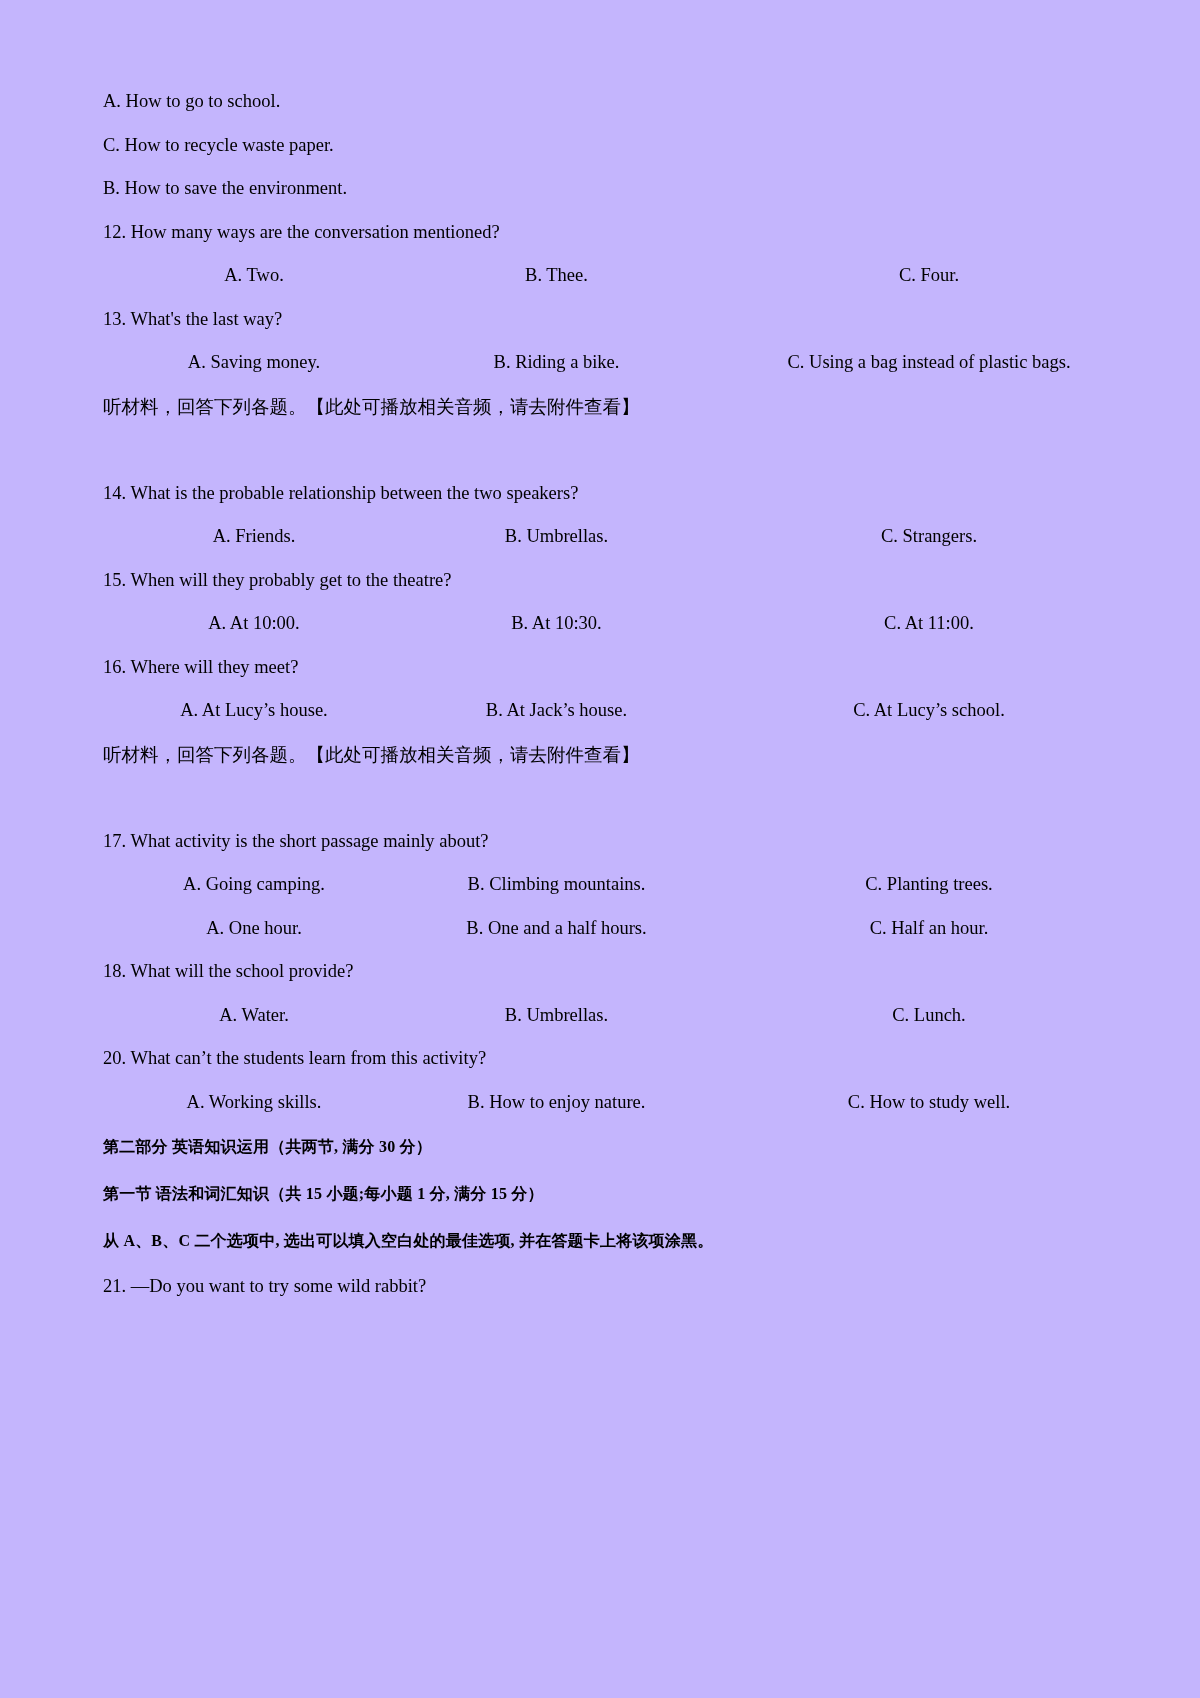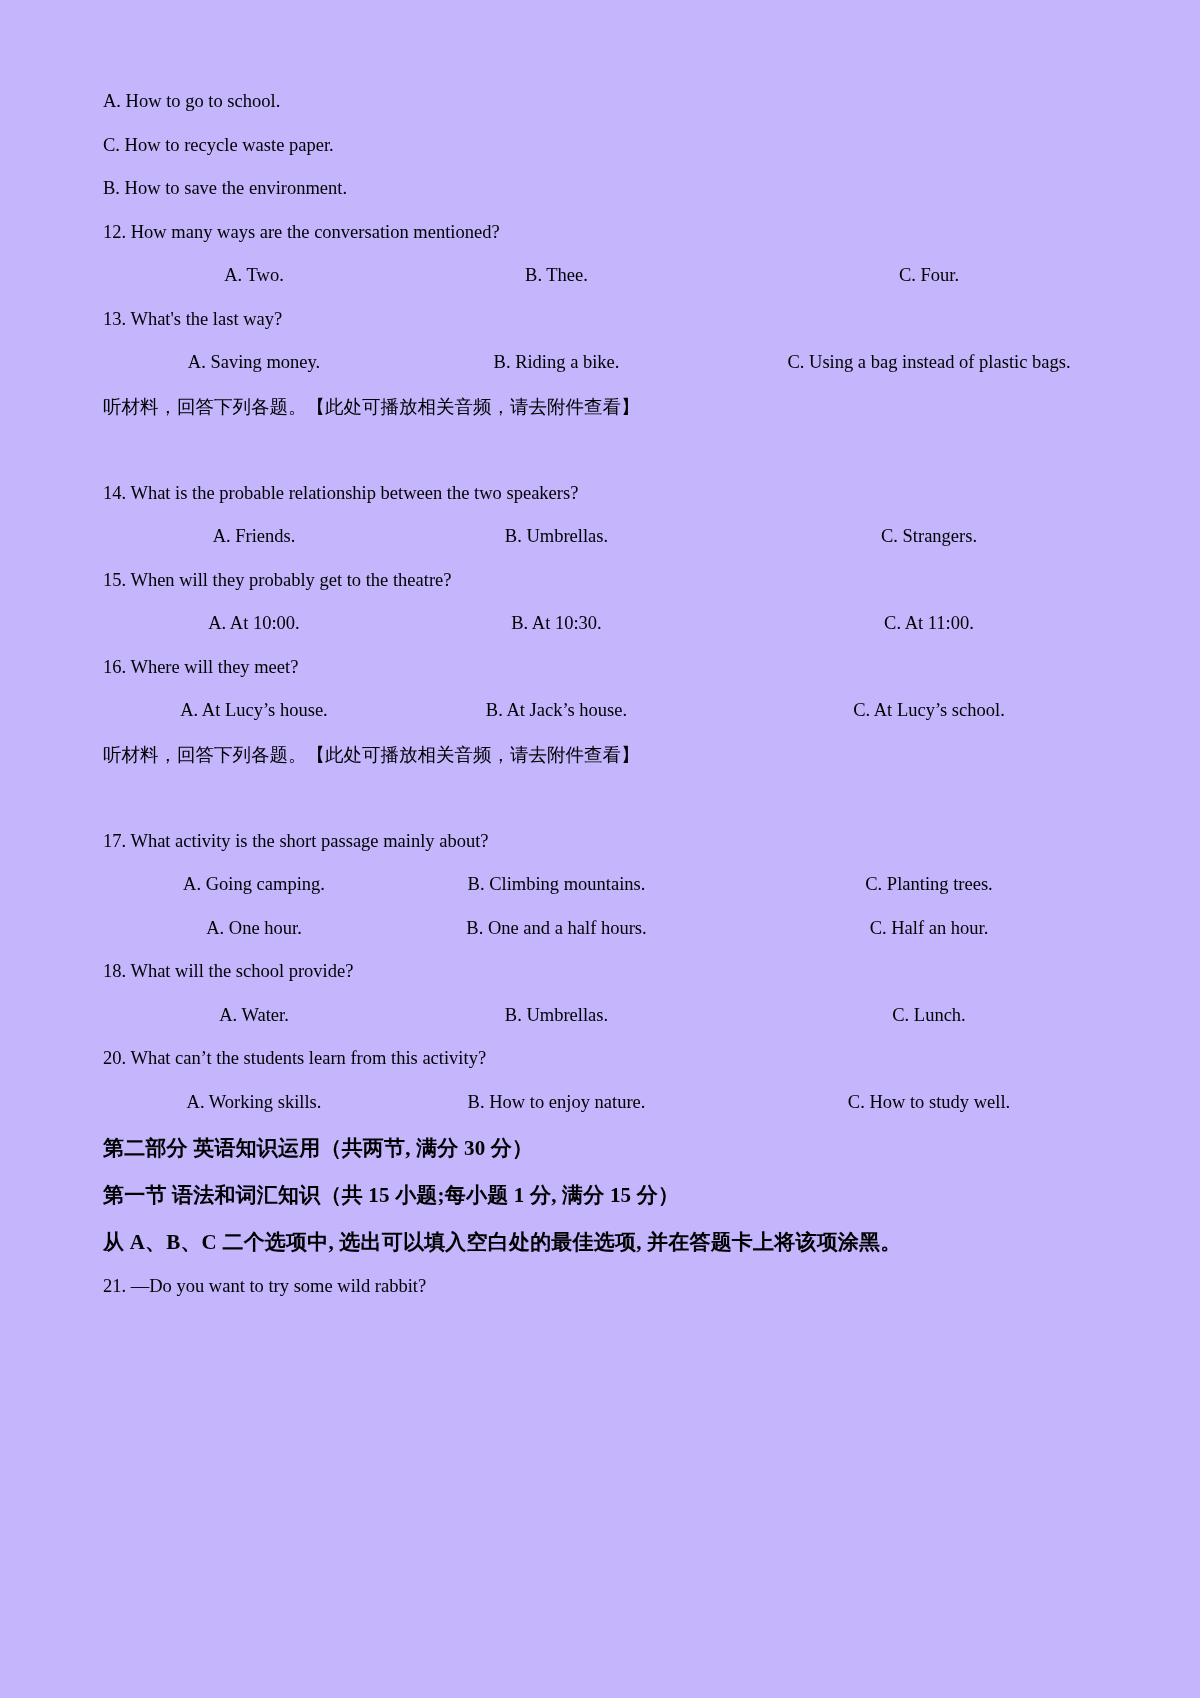--- a/index.html
+++ b/index.html
@@ -24,21 +24,21 @@
   }
   .row.options {
     display: grid;
     grid-template-columns: 302px 303px 1fr;
     align-items: center;
   }
   .row.options span { display: block; text-align: center; }
   .row.heading {
     height: 47px;
     font-weight: bold;
-    font-size: 21px;
+    font-size: 16px;
     letter-spacing: 0.2px;
   }
   .row.spacer { height: 43.5px; }
   .row.gap { height: 11px; }
 </style>
 </head>
 <body>
 
 <div class="page">
     <div class="row text">A. How to go to school.</div>

